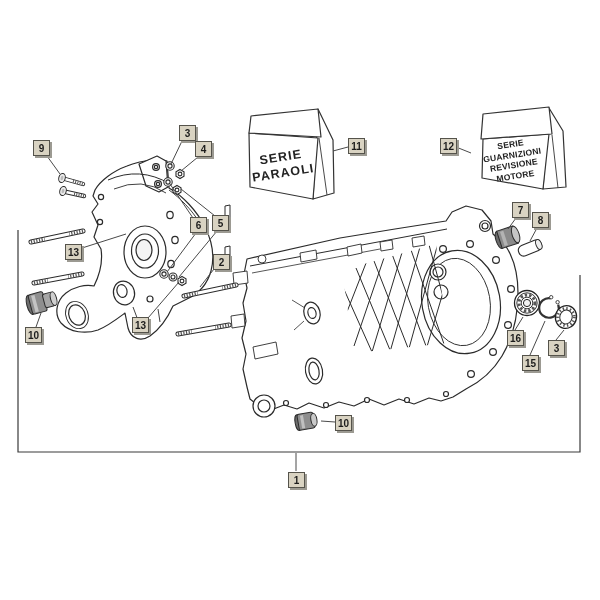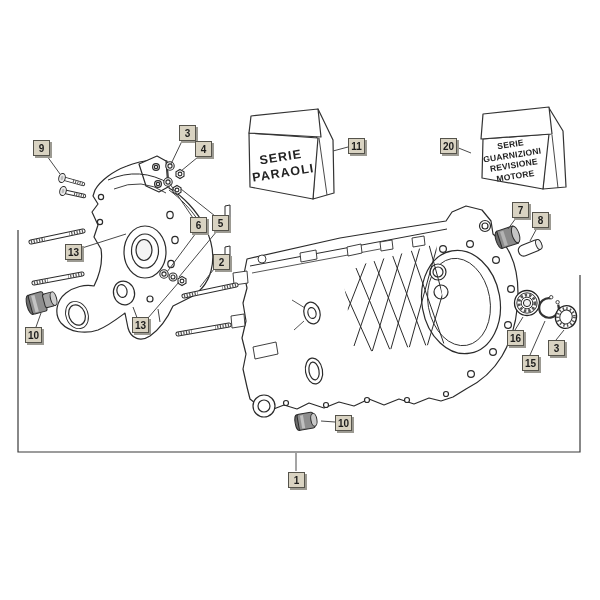--- a/index.html
+++ b/index.html
@@ -311,20 +311,20 @@
       <div class="callout" style="left: 179px; top: 125px;">3</div>
       <div class="callout" style="left: 195px; top: 141px;">4</div>
       <div class="callout" style="left: 212px; top: 215px;">5</div>
       <div class="callout" style="left: 190px; top: 217px;">6</div>
       <div class="callout" style="left: 512px; top: 202px;">7</div>
       <div class="callout" style="left: 532px; top: 212px;">8</div>
       <div class="callout" style="left: 33px; top: 140px;">9</div>
       <div class="callout" style="left: 25px; top: 327px;">10</div>
       <div class="callout" style="left: 335px; top: 415px;">10</div>
       <div class="callout" style="left: 348px; top: 138px;">11</div>
-      <div class="callout" style="left: 440px; top: 138px;">20</div>
+      <div class="callout" style="left: 440px; top: 138px;">12</div>
       <div class="callout" style="left: 65px; top: 244px;">13</div>
       <div class="callout" style="left: 132px; top: 317px;">13</div>
       <div class="callout" style="left: 548px; top: 340px;">3</div>
       <div class="callout" style="left: 522px; top: 355px;">15</div>
       <div class="callout" style="left: 507px; top: 330px;">16</div>
     </div>
 </div>
 
 </body></html>

